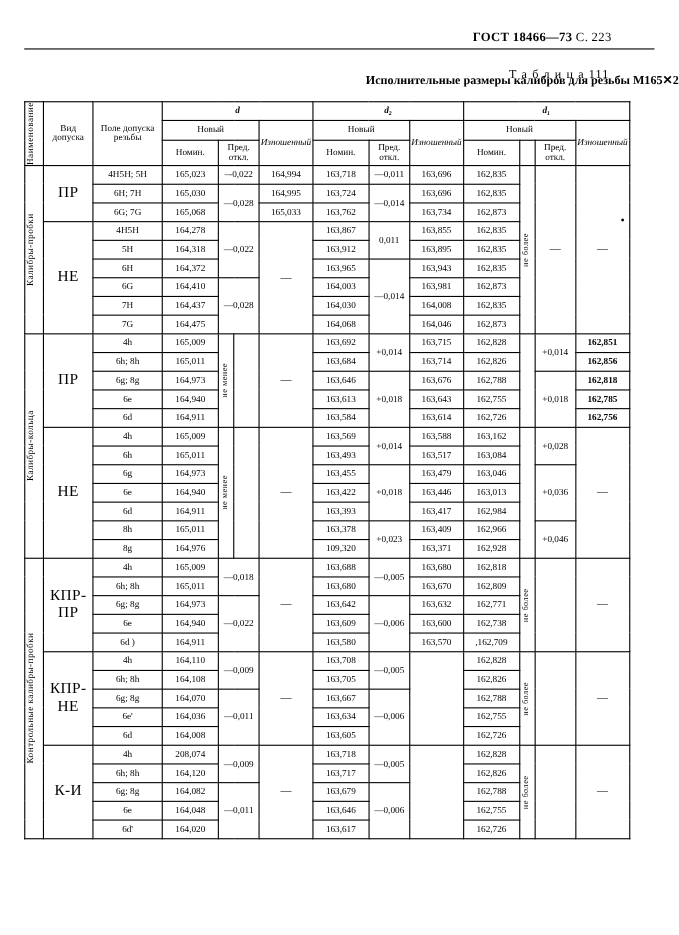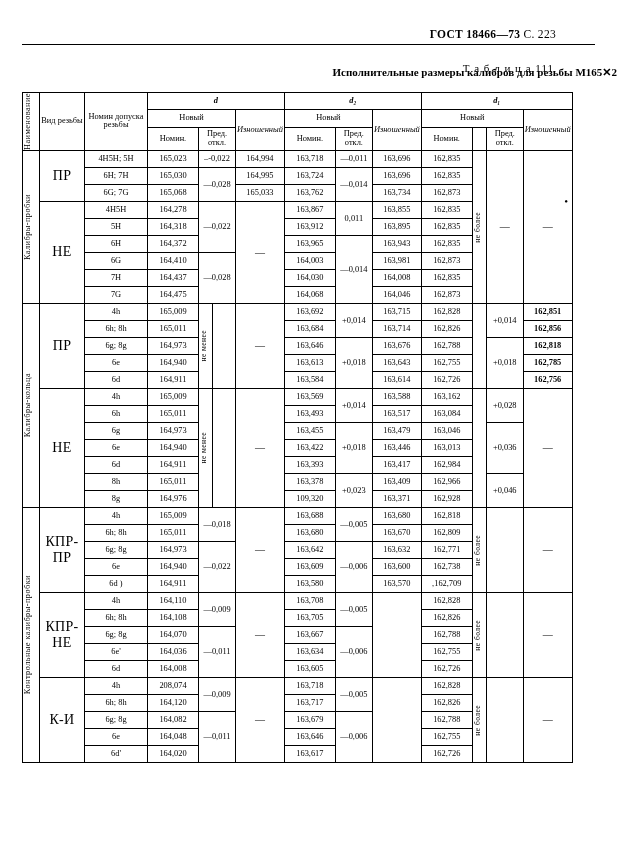--- a/index.html
+++ b/index.html
@@ -85,24 +85,24 @@
   <div class="title">Исполнительные размеры калибров для резьбы М165✕2</div>
   <div class="dot">•</div>
 
   <table class="grid">
     <tbody>
         <tr>
       <td class="w-name" rowspan="3">
             <div class="vert">Наименование</div>
           </td>
       <td class="w-kind" rowspan="3">
-            <div class="hcell">Вид резьбы</div>
+            <div class="hcell">Вид допуска</div>
           </td>
       <td class="w-pole" rowspan="3">
-            <div class="hcell">Номин допуска резьбы</div>
+            <div class="hcell">Поле допуска резьбы</div>
           </td>
       <td colspan="4">
             <div class="hcell b">d</div>
           </td>
       <td colspan="3">
             <div class="hcell b">d₂</div>
           </td>
       <td colspan="4">
             <div class="hcell b">d₁</div>
           </td>

